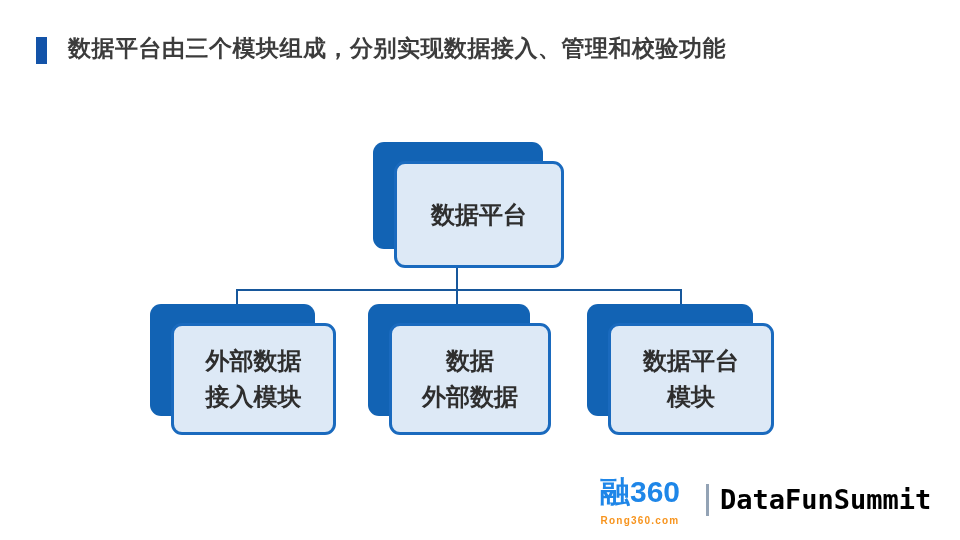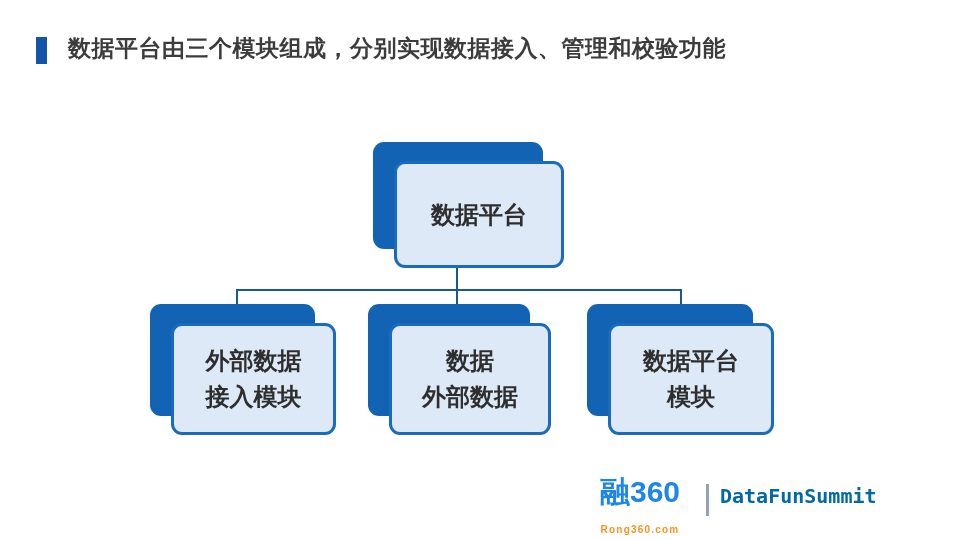--- a/index.html
+++ b/index.html
@@ -40,26 +40,26 @@
   .v-root{left:456px;top:266px;width:2px;height:25px;}
   .h-main{left:236px;top:289px;width:446px;height:2px;}
   .v-left{left:236px;top:289px;width:2px;height:30px;}
   .v-mid{left:456px;top:289px;width:2px;height:38px;}
   .v-right{left:680px;top:289px;width:2px;height:30px;}
 
   
   .footer{position:absolute;left:0;top:0;width:960px;height:540px;pointer-events:none;}
   .rong-logo{position:absolute;left:588px;top:477px;width:104px;text-align:center;}
   .rong-text{font-size:30px;font-weight:bold;color:#1E86E8;letter-spacing:0px;line-height:1;}
-  .rong-sub{font-size:10px;font-weight:bold;color:#F7941E;letter-spacing:1.2px;margin-top:17px;}
+  .rong-sub{font-size:10px;font-weight:bold;color:#F7941E;letter-spacing:1.2px;margin-top:8px;}
   .logo-divider{position:absolute;left:706px;top:484px;width:3px;height:32px;background:#93A3B5;}
   .datafun{
     position:absolute;left:720px;top:484px;
     font-family:"DejaVu Sans Mono","Liberation Mono",monospace;
-    font-weight:bold;font-size:20px;color:#0369a1;letter-spacing:0px;white-space:nowrap;
+    font-weight:bold;font-size:27px;color:#000000;letter-spacing:0px;white-space:nowrap;
   }
 </style>
 </head>
 <body>
 
 <div class="slide">
 
   <div class="header">
     <span class="accent-bar"></span>
     <h1 class="slide-title">数据平台由三个模块组成，分别实现数据接入、管理和校验功能</h1>

